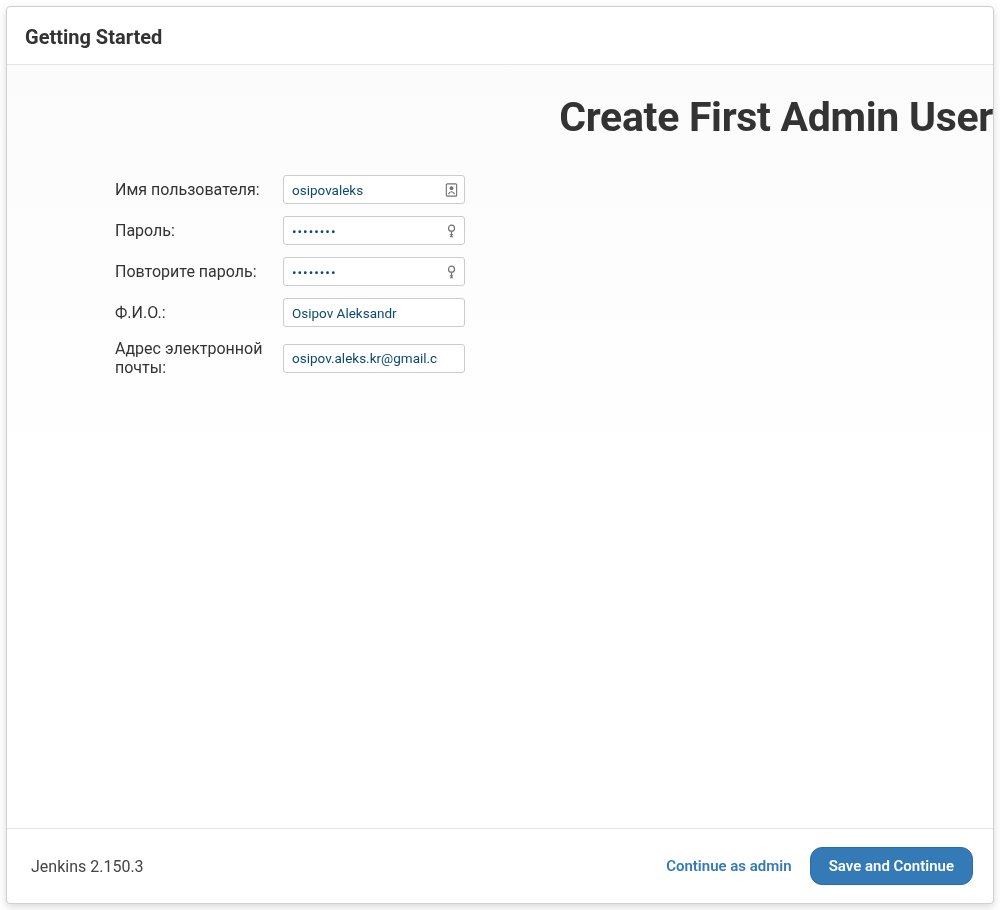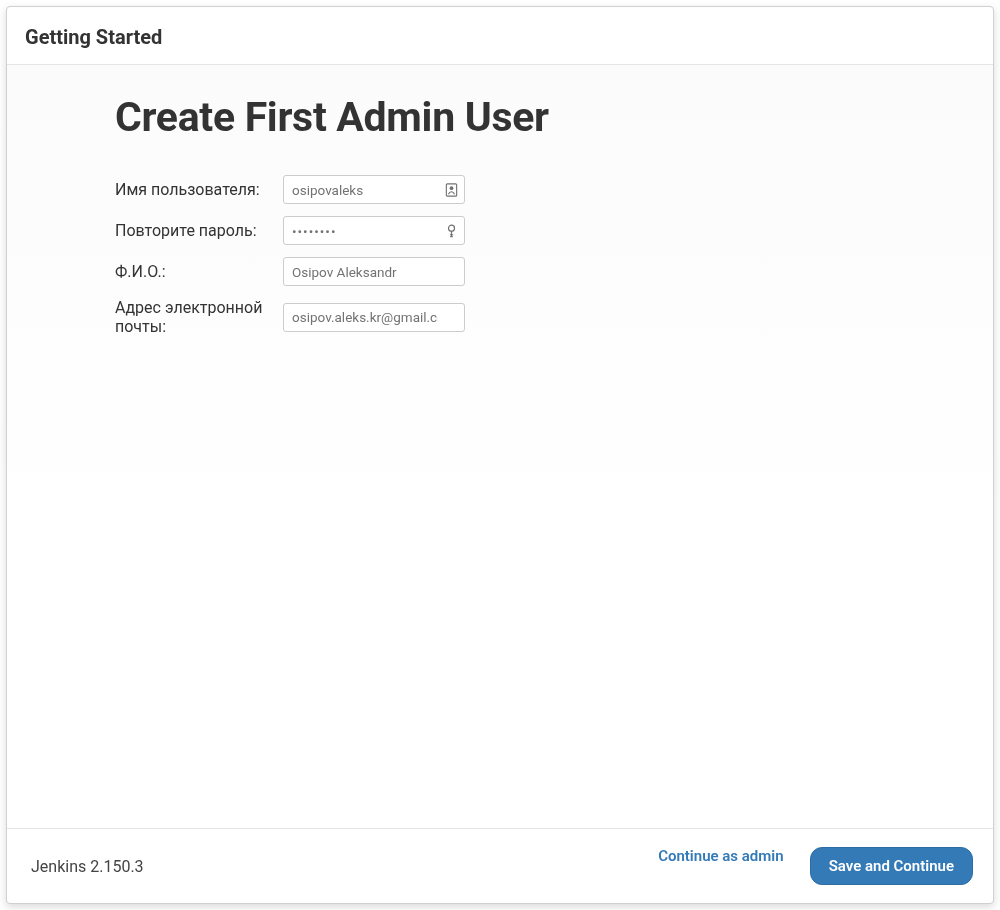--- a/index.html
+++ b/index.html
@@ -43,20 +43,21 @@
     }
     .modal-body-inner {
       padding-left: 108px;
     }
     .page-title {
       font-size: 41px;
       font-weight: 700;
       color: #333;
       margin-bottom: 28px;
       letter-spacing: -0.3px;
+      text-align: right;
     }
     .form-table {
       border-collapse: collapse;
     }
     .form-table td {
       padding: 6px 0;
       vertical-align: middle;
     }
     .form-table td.label-cell {
       width: 168px;
@@ -67,21 +68,21 @@
     .form-table td.input-cell {
       padding-left: 0;
     }
     .text-input {
       width: 182px;
       height: 29px;
       padding: 4px 26px 4px 8px;
       border: 1px solid #ccc;
       border-radius: 3px;
       font-size: 13.5px;
-      color: #737373;
+      color: #0c4a6e;
       background: #fff;
       font-family: inherit;
     }
     .input-wrap {
       position: relative;
       display: inline-block;
     }
     .input-icon {
       position: absolute;
       right: 6px;
@@ -102,22 +103,22 @@
       display: flex;
       align-items: center;
       justify-content: space-between;
     }
     .footer-version {
       font-size: 16px;
       color: #444;
     }
     .footer-actions {
       display: flex;
-      align-items: flex-start;
-      gap: 26px;
+      align-items: center;
+      gap: 18px;
     }
     .link-button {
       color: #337ab7;
       font-size: 15px;
       font-weight: 600;
       text-decoration: none;
       cursor: pointer;
       background: none;
       border: none;
       font-family: inherit;
@@ -157,20 +158,34 @@
                 <svg viewBox="0 0 16 16" fill="none" stroke="#717171" stroke-width="1.2">
                   <rect x="2.5" y="1.5" width="11" height="13" rx="1"></rect>
                   <circle cx="8" cy="6" r="2" fill="#717171" stroke="none"></circle>
                   <path d="M4.8 12.5c.6-1.8 2-2.6 3.2-2.6s2.6.8 3.2 2.6" fill="none"></path>
                 </svg>
               </span>
             </div>
           </td>
         </tr>
         <tr>
+          <td class="label-cell">Пароль:</td>
+          <td class="input-cell">
+            <div class="input-wrap">
+              <input type="text" class="text-input" style="letter-spacing: 1px;" value="••••••••">
+              <span class="input-icon">
+                <svg viewBox="0 0 16 16" fill="none" stroke="#717171" stroke-width="1.3">
+                  <circle cx="8" cy="5" r="3.2"></circle>
+                  <path d="M8 8.2 v5.8 M6.2 12 h3.6 M6.6 14 h2.8"></path>
+                </svg>
+              </span>
+            </div>
+          </td>
+        </tr>
+        <tr>
           <td class="label-cell">Повторите пароль:</td>
           <td class="input-cell">
             <div class="input-wrap">
               <input type="text" class="text-input" style="letter-spacing: 1px;" value="••••••••">
               <span class="input-icon">
                 <svg viewBox="0 0 16 16" fill="none" stroke="#717171" stroke-width="1.3">
                   <circle cx="8" cy="5" r="3.2"></circle>
                   <path d="M8 8.2 v5.8 M6.2 12 h3.6 M6.6 14 h2.8"></path>
                 </svg>
               </span>

